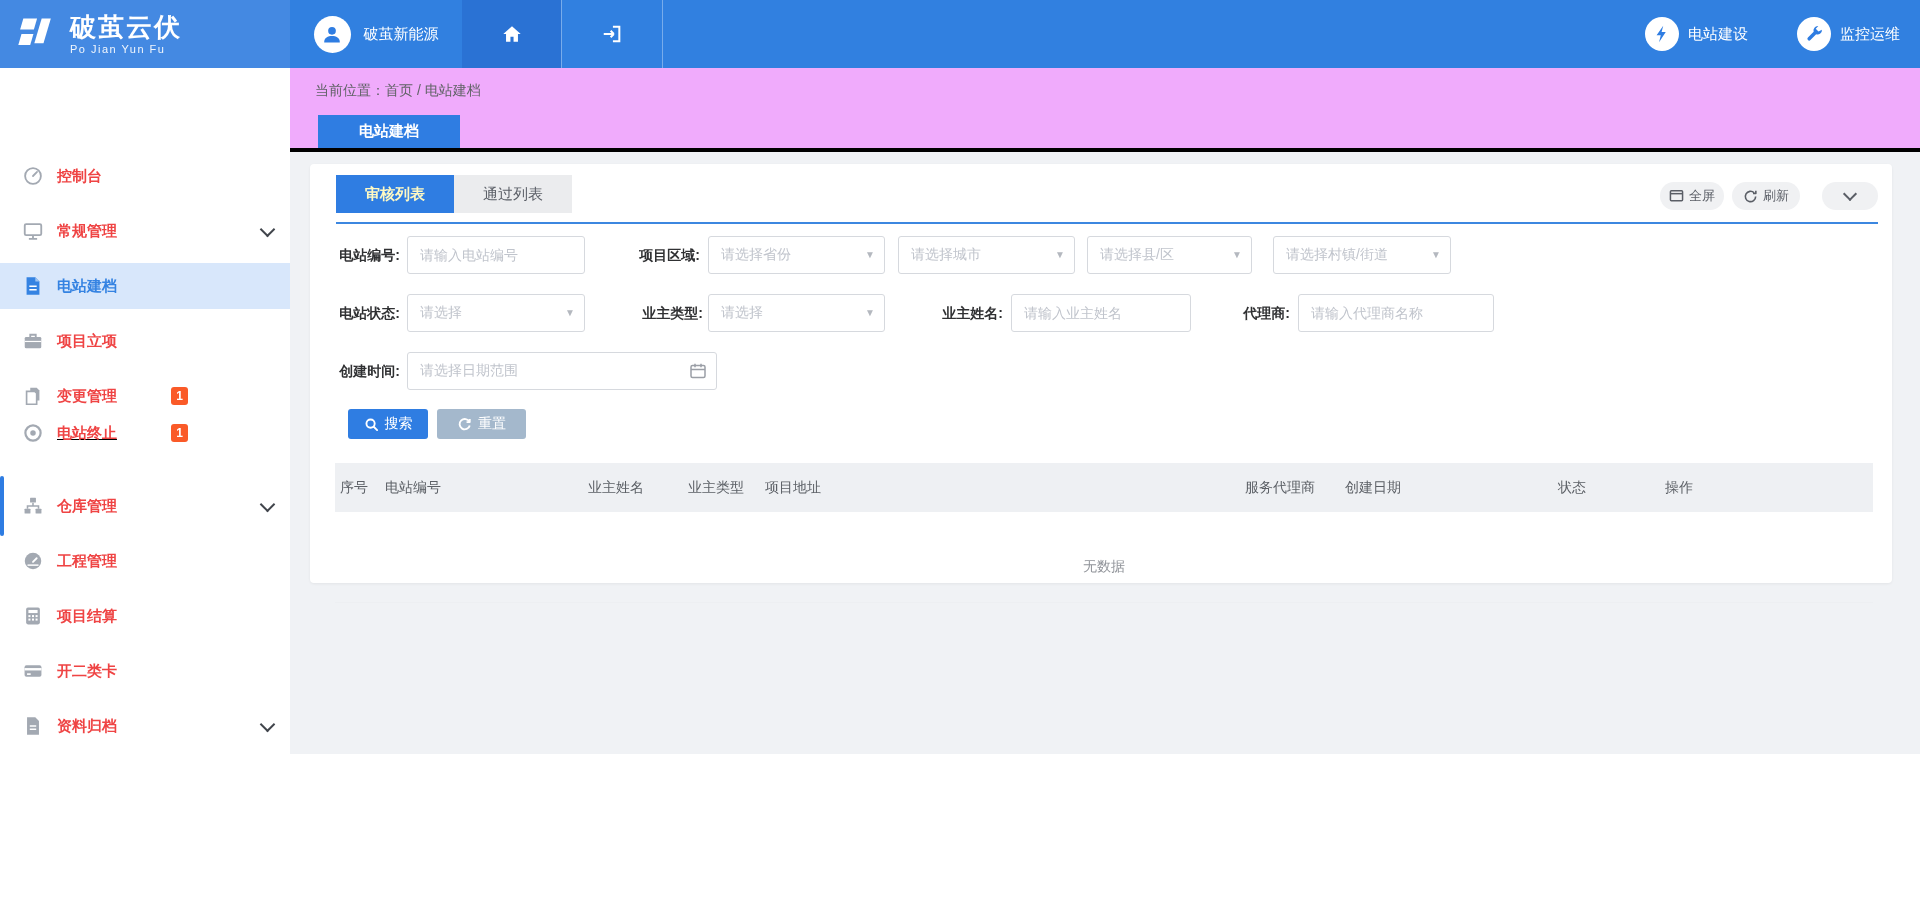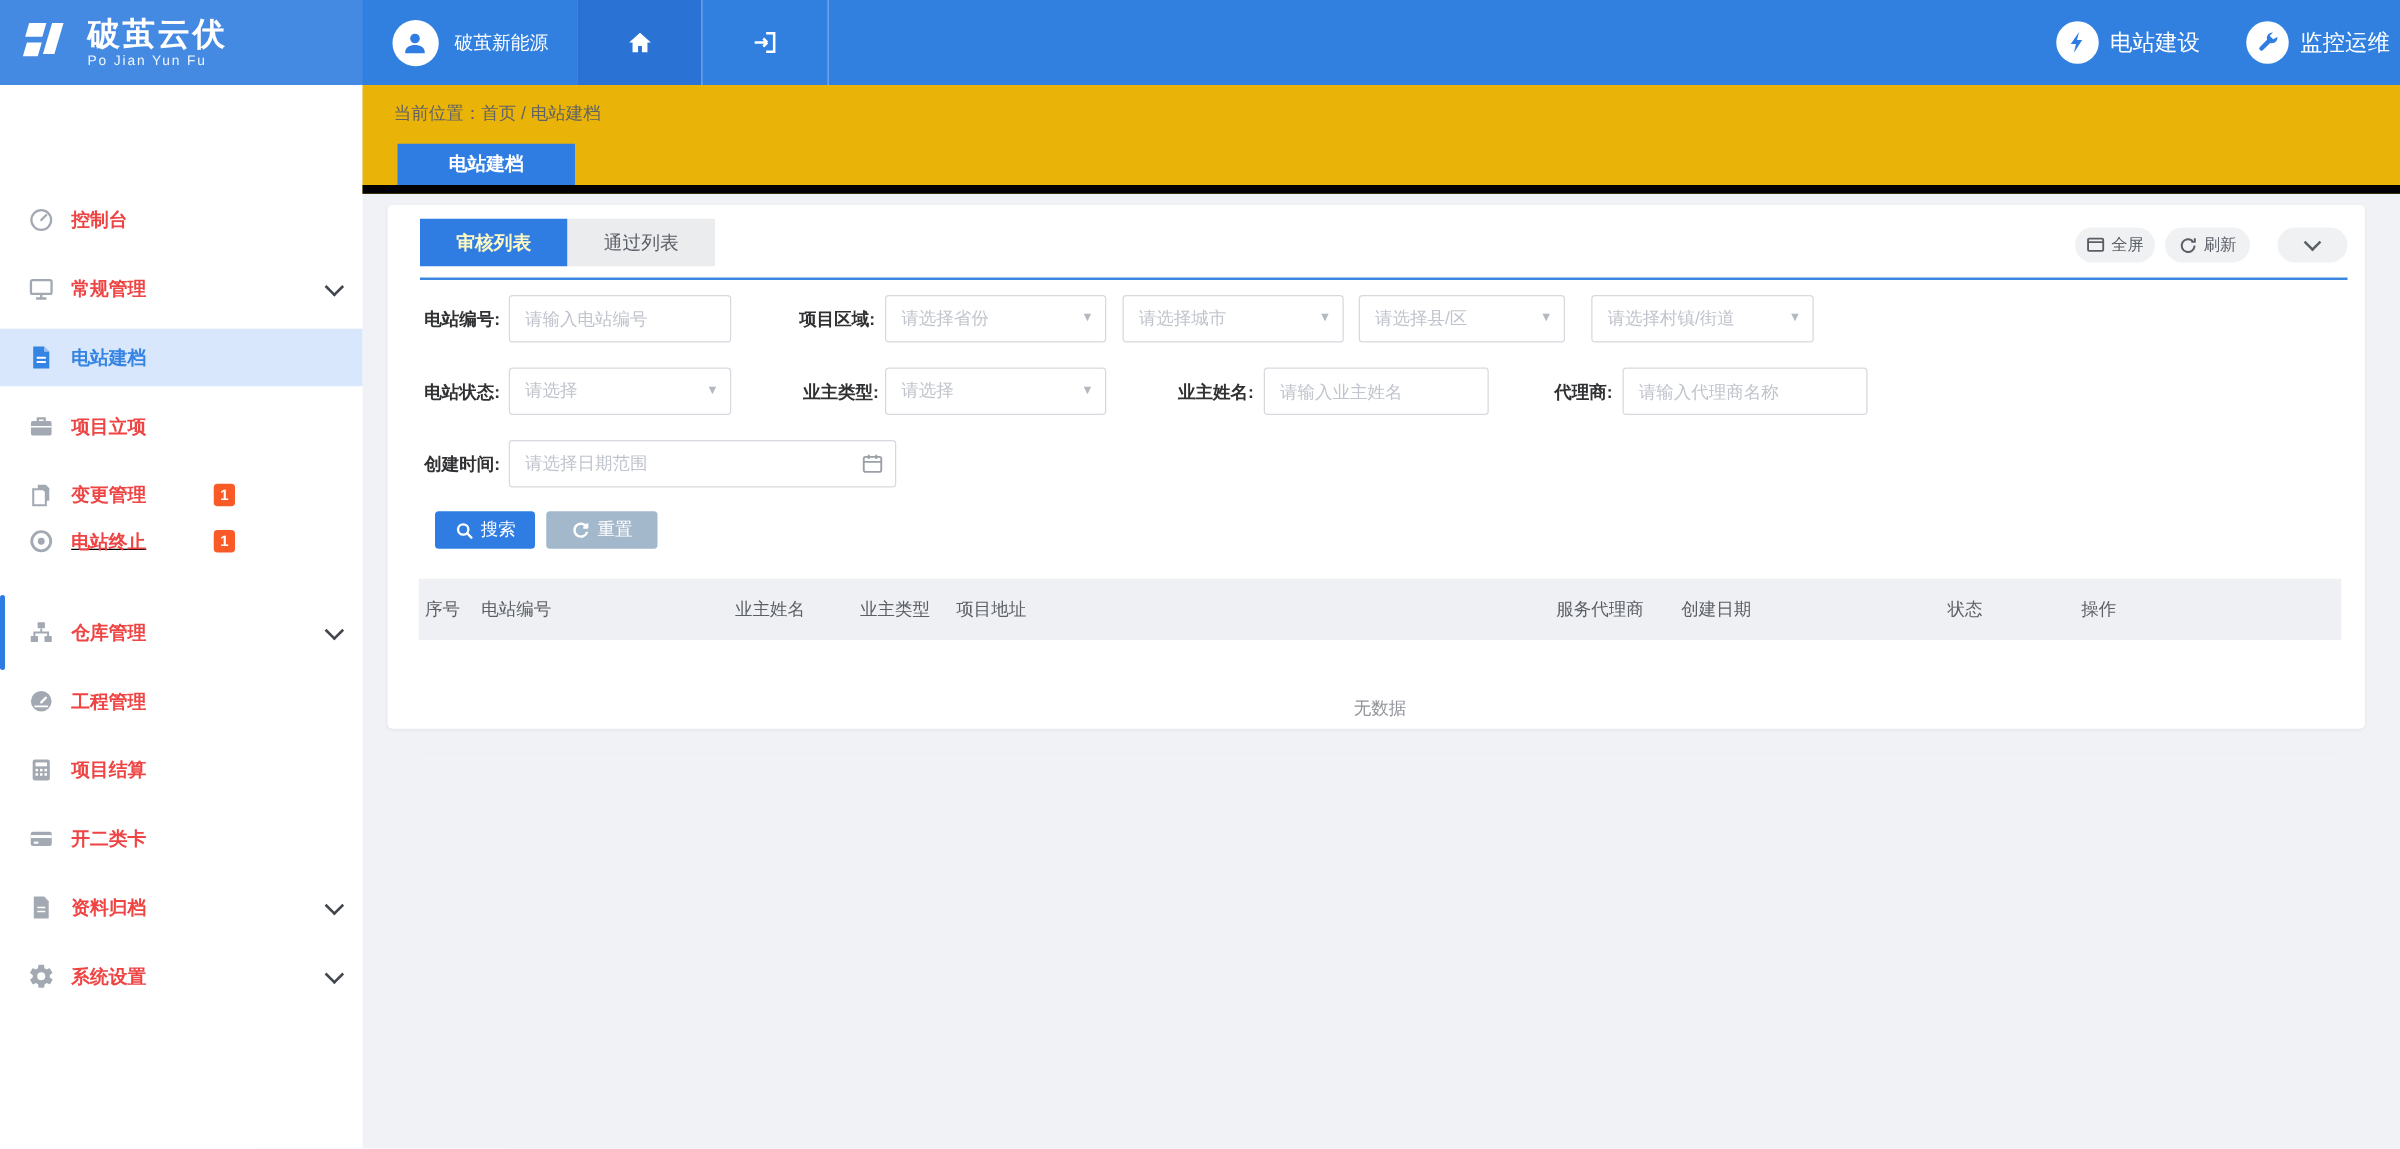--- a/index.html
+++ b/index.html
@@ -1,51 +1,51 @@
 <!DOCTYPE html>
 <html><head>
 <meta charset="utf-8">
 <style>
   html,body{margin:0;padding:0;}
   body{font-family:"Liberation Sans","DejaVu Sans",sans-serif;}
-  .page{position:relative;width:1920px;height:919px;overflow:hidden;background:#f0f2f5;}
+  .page{position:relative;width:1920px;height:754px;overflow:hidden;background:#f0f2f5;}
 
   
   .header{position:absolute;left:0;top:0;width:1920px;height:68px;background:#3180e0;color:#fff;}
   .logo-sec{position:absolute;left:0;top:0;width:290px;height:68px;background:#4489e2;display:flex;align-items:center;}
   .logo-mark{margin-left:16px;width:44px;height:44px;flex:0 0 auto;}
   .logo-text{margin-left:10px;line-height:1.1;}
   .logo-title{font-size:26px;font-weight:bold;letter-spacing:2px;}
   .logo-sub{font-size:11px;letter-spacing:1.5px;opacity:.92;margin-top:2px;}
   .hsec{position:absolute;top:0;height:68px;display:flex;align-items:center;justify-content:center;}
   .sep{position:absolute;top:0;width:1px;height:68px;background:rgba(255,255,255,.35);}
   .user-sec{left:290px;width:172px;text-align:center;}
   .avatar{width:37px;height:37px;border-radius:50%;background:#fff;display:flex;align-items:center;justify-content:center;margin-right:13px;}
   .user-name{font-size:15px;}
   .home-sec{left:462px;width:99px;background:#2a72d4;cursor:pointer;}
   .exit-sec{left:561px;width:101px;cursor:pointer;}
   .hmod{position:absolute;top:0;height:68px;display:flex;align-items:center;cursor:pointer;}
   .mod1{left:1645px;}
   .mod2{left:1797px;}
   .mod-circle{width:34px;height:34px;border-radius:50%;background:#fff;display:flex;align-items:center;justify-content:center;margin-right:9px;}
-  .mod-label{font-size:18px;}
+  .mod-label{font-size:15px;}
 
   
   .sidebar{position:absolute;left:0;top:68px;width:290px;height:851px;background:#fff;}
   .menu-item{position:absolute;left:0;width:290px;height:46px;display:flex;align-items:center;cursor:pointer;}
   .menu-item .mi-icon{width:22px;height:22px;margin-left:22px;flex:0 0 auto;}
   .menu-item .mi-label{margin-left:13px;font-size:15px;font-weight:600;color:#ef4444;}
   .menu-item.active{background:#d8e7fb;}
   .menu-item.active .mi-label{color:#3583e2;}
   .mi-badge{position:absolute;left:171px;top:50%;margin-top:-9px;min-width:17px;height:18px;background:#fa5a28;border-radius:3px;color:#fff;font-size:12px;font-weight:bold;display:flex;align-items:center;justify-content:center;padding:0 2px;box-sizing:border-box;}
   .mi-chev{position:absolute;left:262px;top:50%;margin-top:-7px;width:9px;height:9px;border-right:2px solid #41454c;border-bottom:2px solid #41454c;transform:rotate(45deg);}
   .side-thumb{position:absolute;left:0;top:408px;width:4px;height:60px;background:#2e7ce2;border-radius:2px;}
 
   
-  .band{position:absolute;left:290px;top:68px;width:1630px;height:80px;background:#eab308;border-bottom:7px solid #000000;}
+  .band{position:absolute;left:290px;top:68px;width:1630px;height:80px;background:#f0abfc;border-bottom:4px solid #000000;}
   .breadcrumb{position:absolute;left:25px;top:14px;font-size:14px;color:#606266;}
   .breadcrumb a{color:#606266;text-decoration:none;}
   .page-tab{position:absolute;left:28px;top:47px;width:142px;height:33px;background:#2f7de2;color:#fff;font-size:15px;font-weight:bold;display:flex;align-items:center;justify-content:center;cursor:pointer;}
 
   .panel{position:absolute;left:310px;top:164px;width:1582px;height:419px;background:#fff;border-radius:4px;box-shadow:0 1px 3px rgba(0,0,0,.06);}
   
   .tabbar{position:absolute;left:26px;top:11px;right:14px;height:47px;border-bottom:2px solid #3c87e0;}
   .ptab{position:absolute;top:0;width:118px;height:38px;font-size:15px;display:flex;align-items:center;justify-content:center;cursor:pointer;}
   .ptab1{left:0;background:#2f7de2;color:#fef9c3;font-weight:bold;}
   .ptab2{left:118px;background:#ebecee;color:#5a5e66;}

